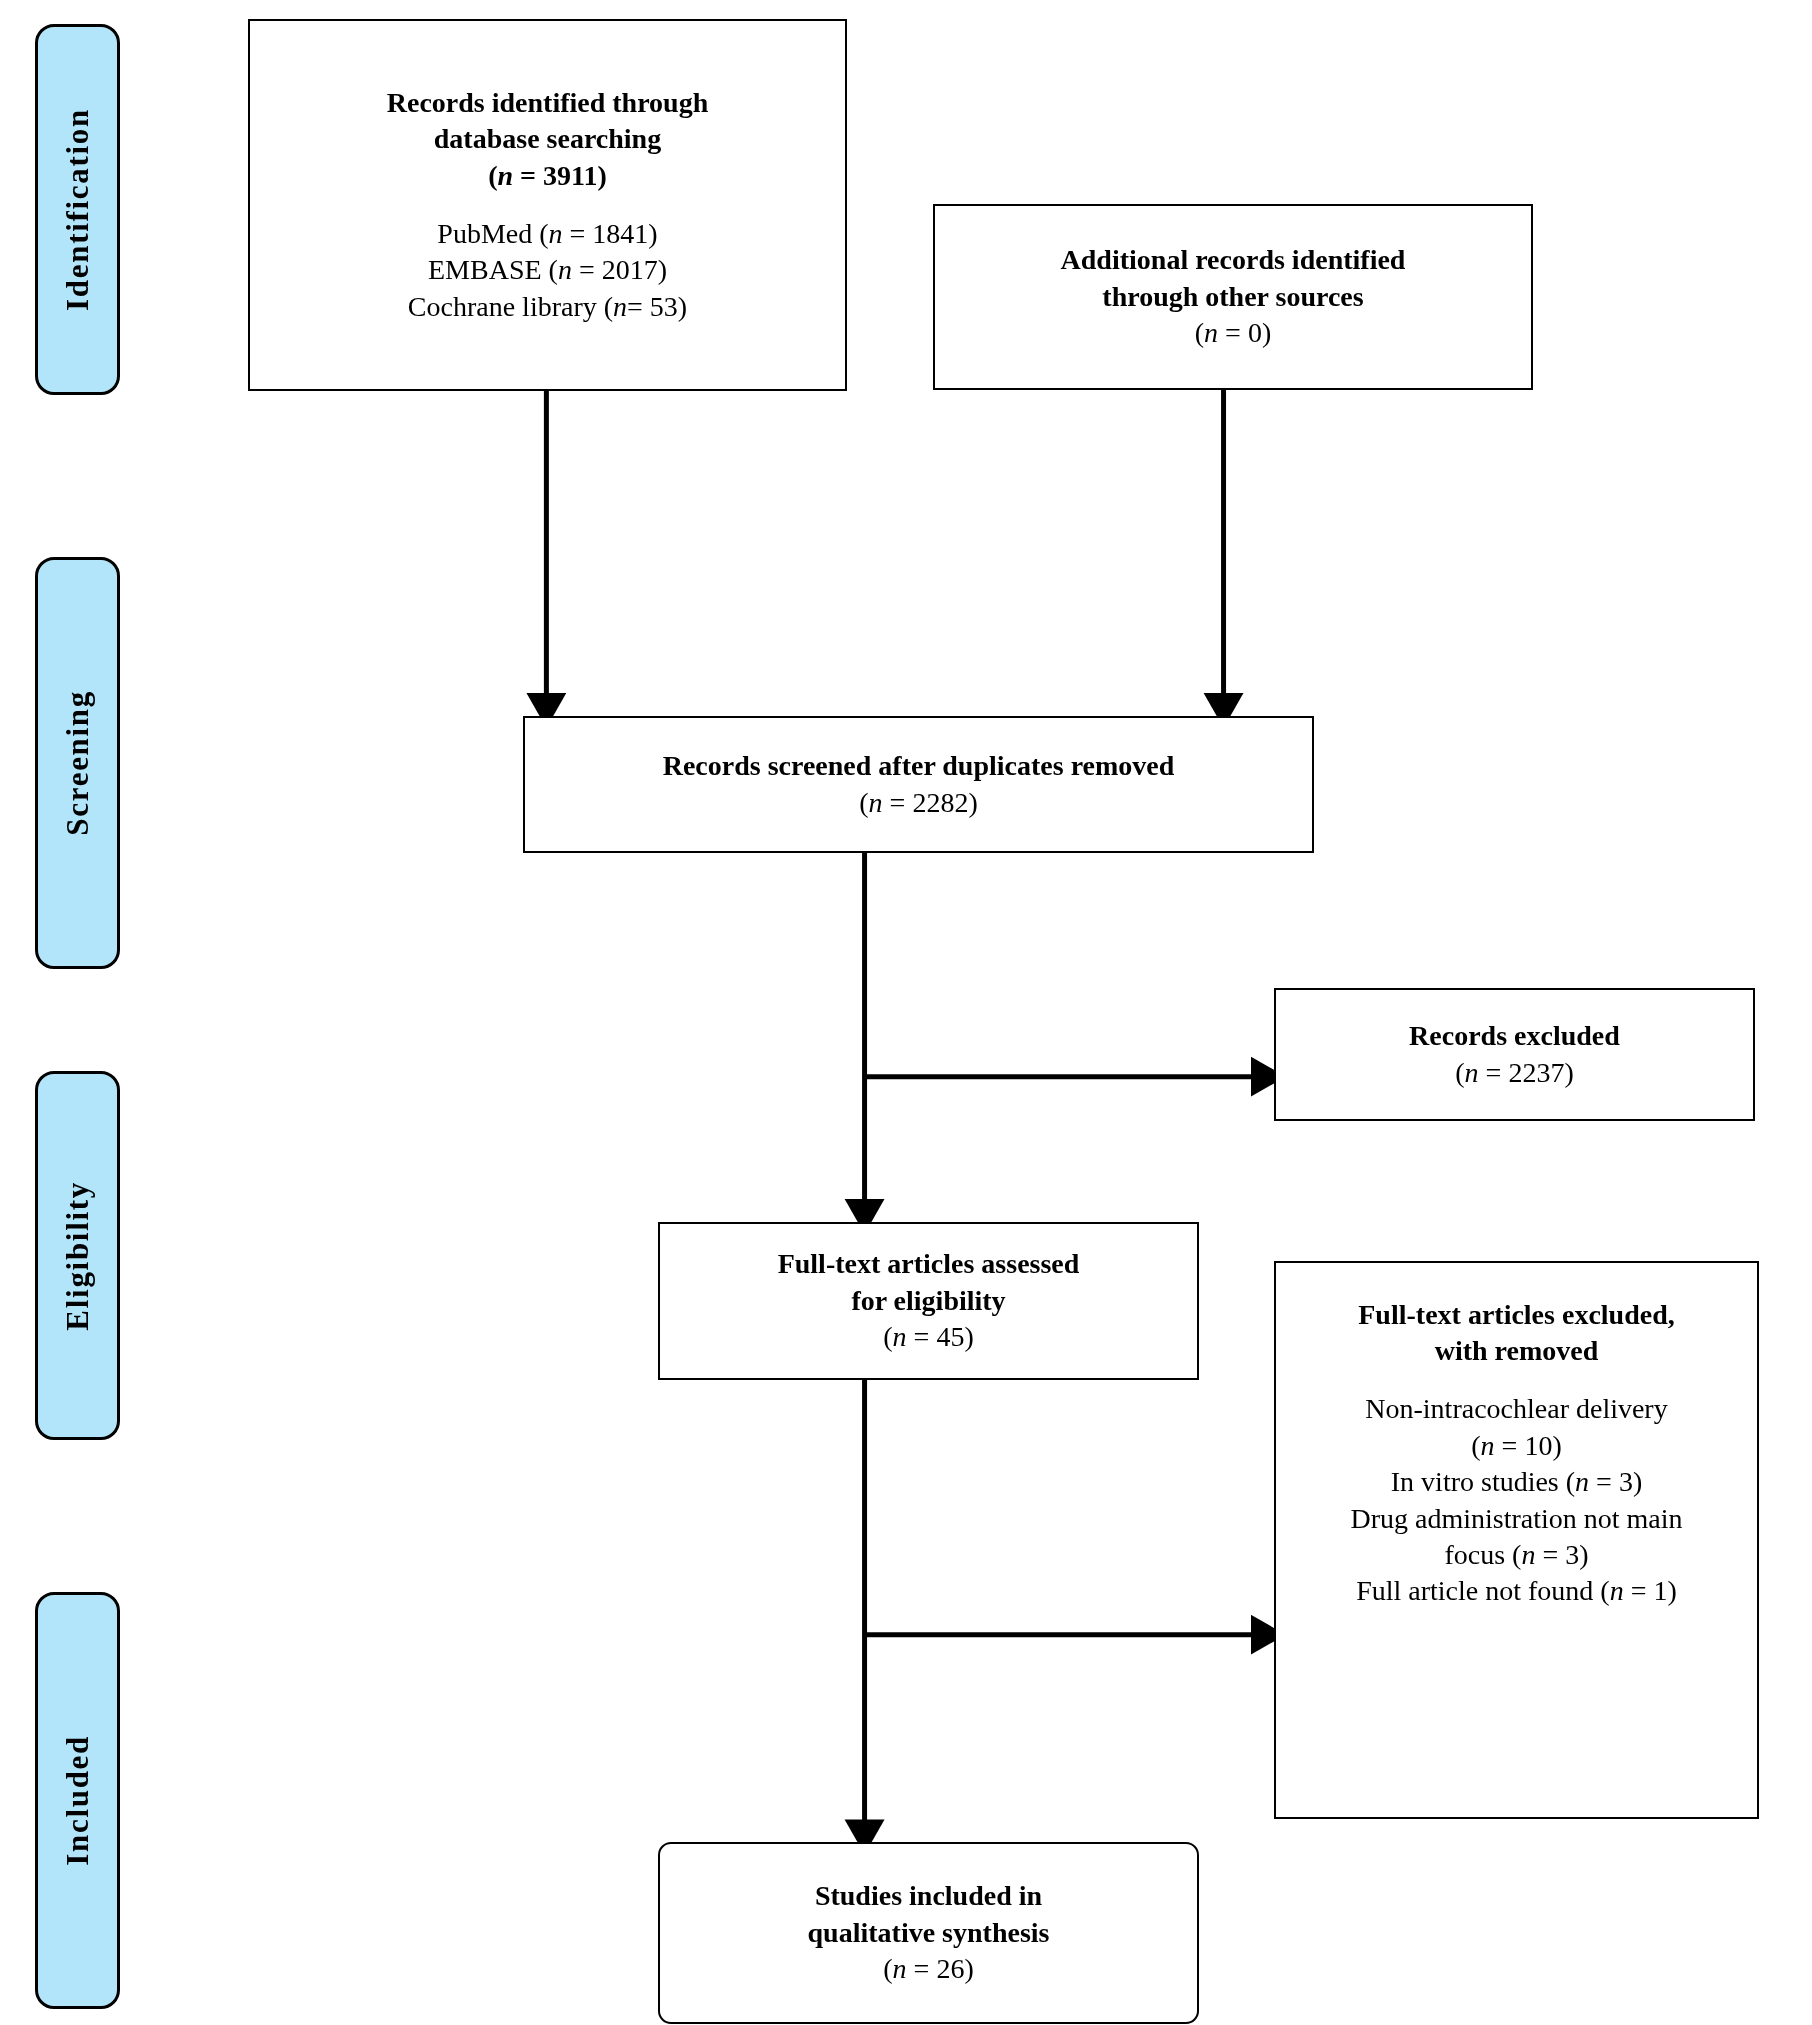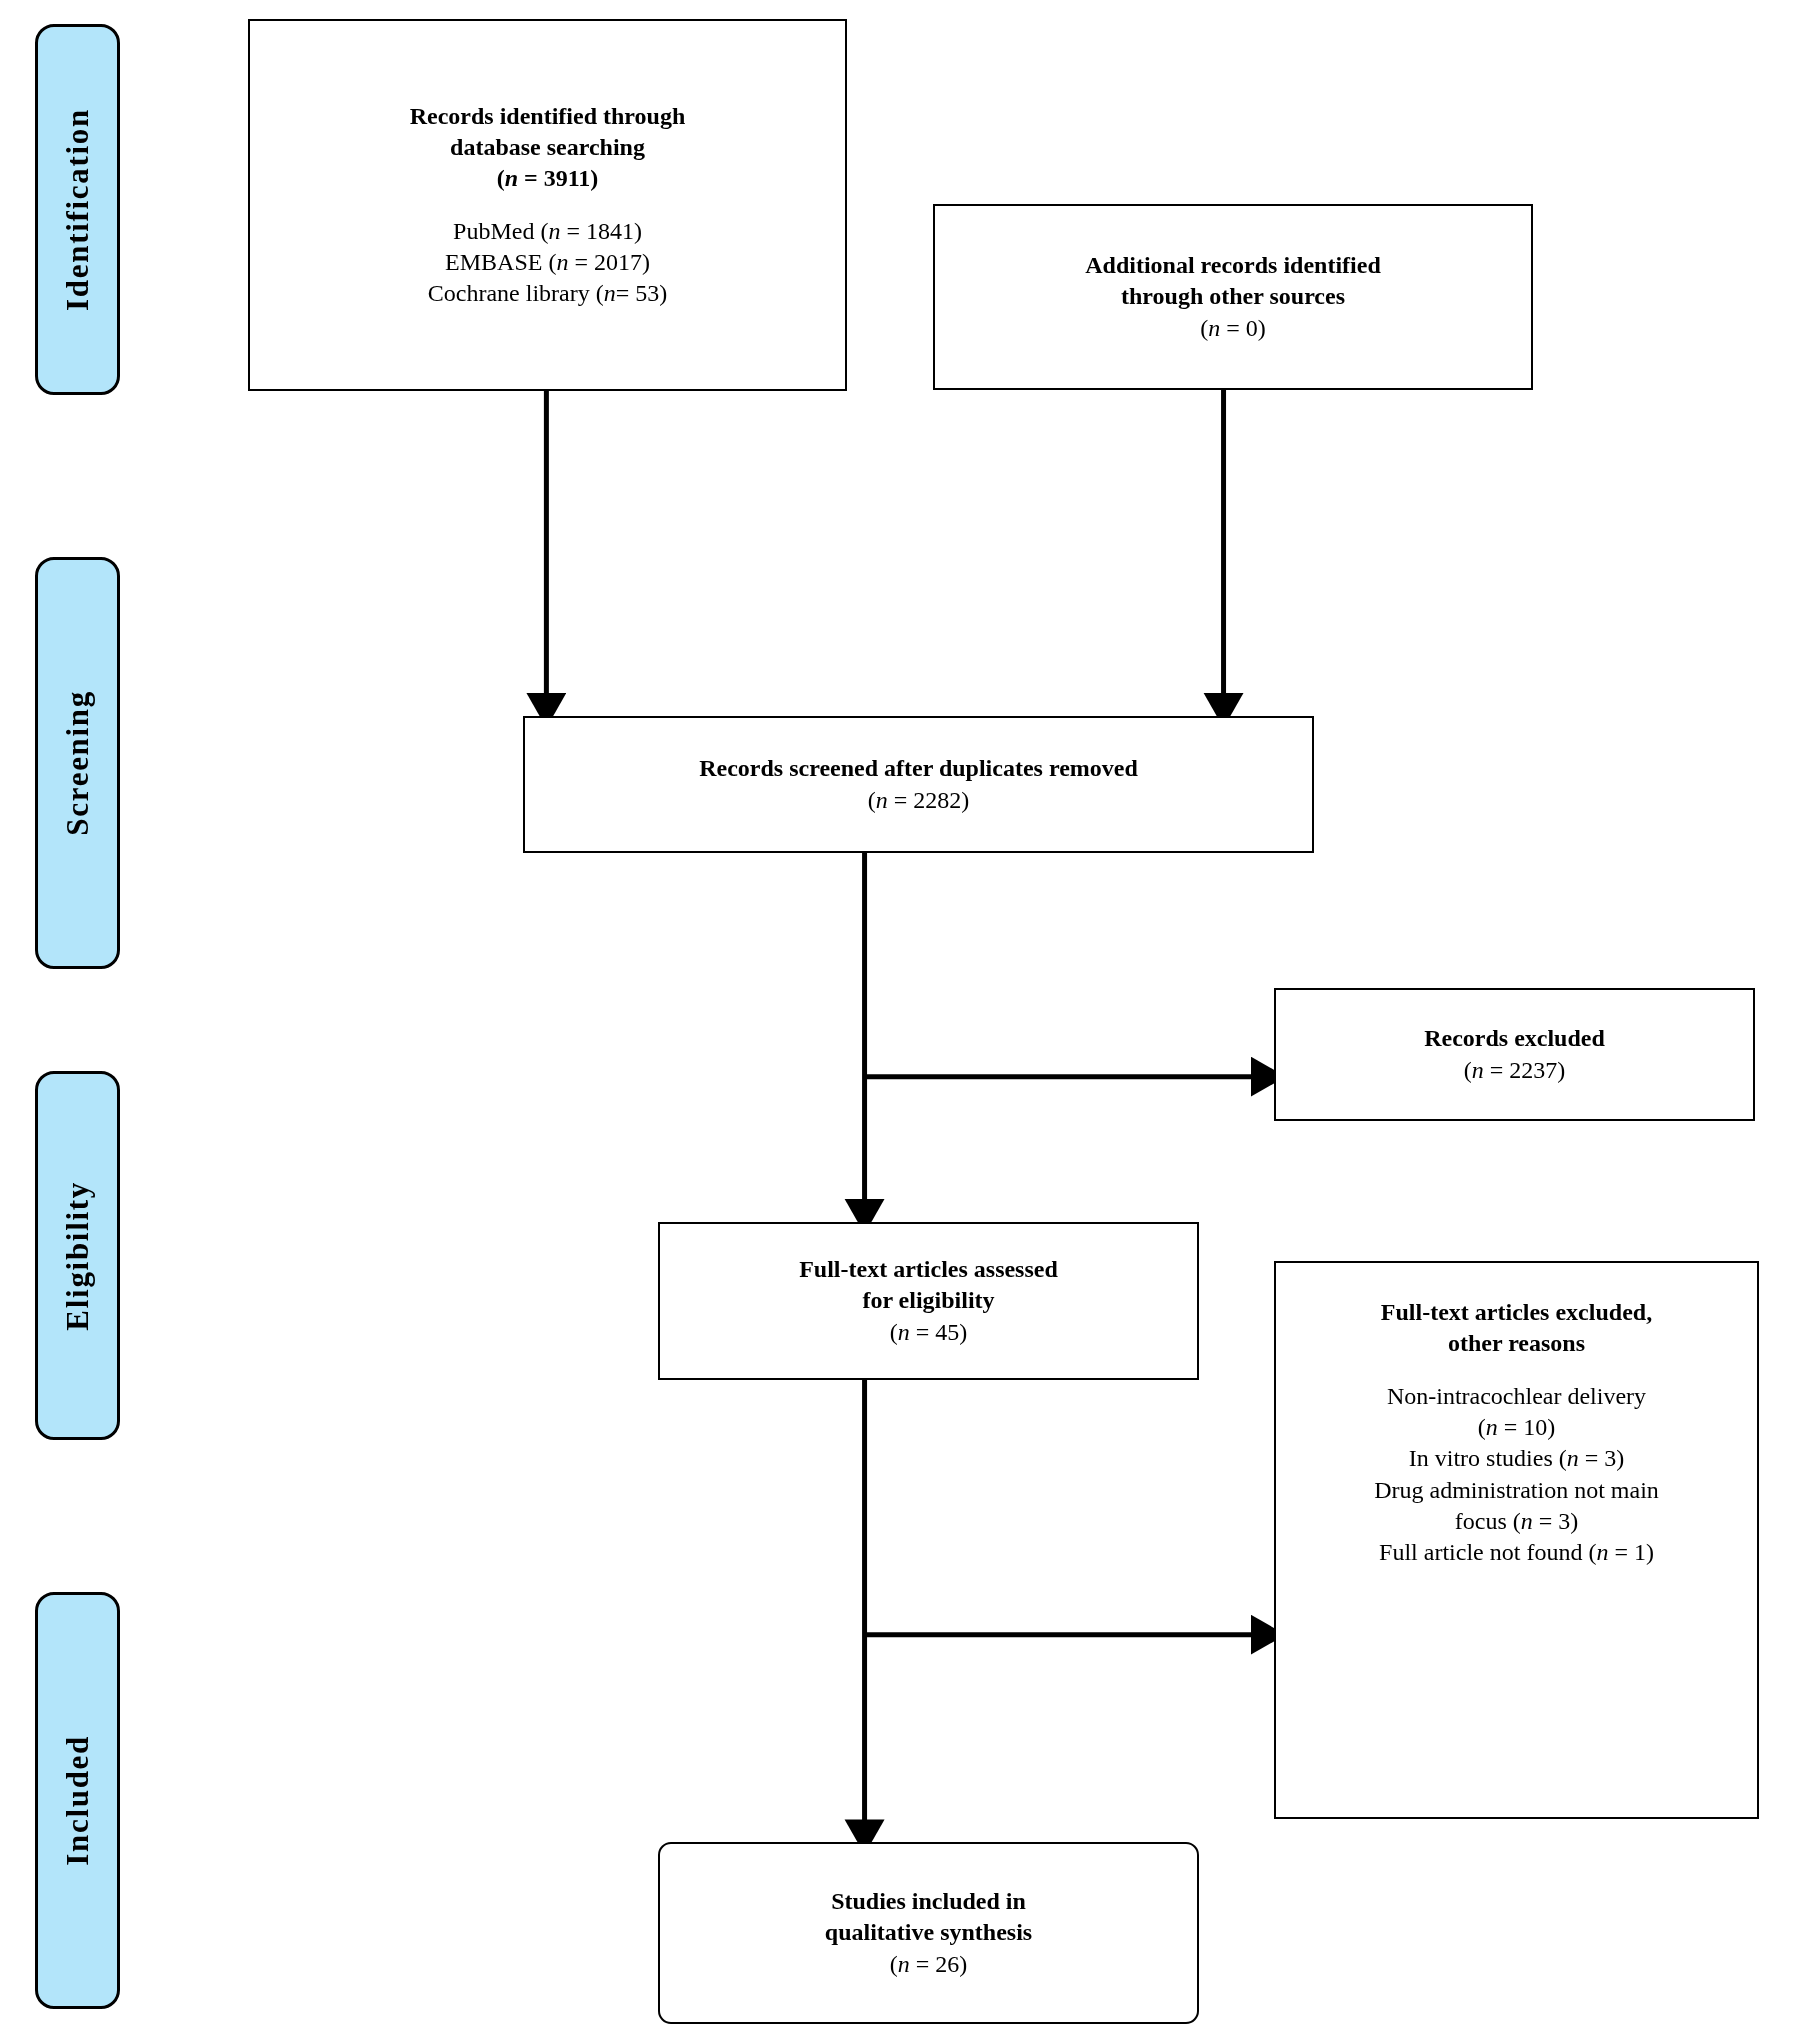--- a/index.html
+++ b/index.html
@@ -33,21 +33,21 @@
     display:flex;
     flex-direction:column;
     align-items:center;
     justify-content:center;
     text-align:center;
     color:#000;
   }
   .flowbox .ln{
     display:block;
     line-height:1.30;
-    font-size:24px;
+    font-size:28px;
     font-family:"Liberation Serif", serif;
   }
   .flowbox .ln.b{font-weight:bold;}
   .flowbox .ln.sp{height:21.7px;}
   .flowbox .grp{width:100%;}
   .flowbox i{font-style:italic;}
 
   svg.edges{position:absolute;left:0;top:0;width:1812px;height:2025px;pointer-events:none;}
 </style>
 </head>
@@ -129,21 +129,21 @@
     <div class="grp">
       <span class="ln b">Full-text articles assessed</span>
       <span class="ln b">for eligibility</span>
       <span class="ln">(<i>n</i> =  45)</span>
     </div>
   </div>
 
   <div class="flowbox" style="left:1274px;top:1261px;width:485px;height:558px;justify-content:flex-start;padding-top:34px;">
     <div class="grp">
       <span class="ln b">Full-text articles excluded,</span>
-      <span class="ln b">other reasons</span>
+      <span class="ln b">with removed</span>
       <span class="ln sp"></span>
       <span class="ln">Non-intracochlear delivery</span>
       <span class="ln">(<i>n</i> = 10)</span>
       <span class="ln">In vitro studies (<i>n</i> = 3)</span>
       <span class="ln">Drug administration not main</span>
       <span class="ln">focus (<i>n</i> = 3)</span>
       <span class="ln">Full article not found (<i>n</i> = 1)</span>
     </div>
   </div>
 

